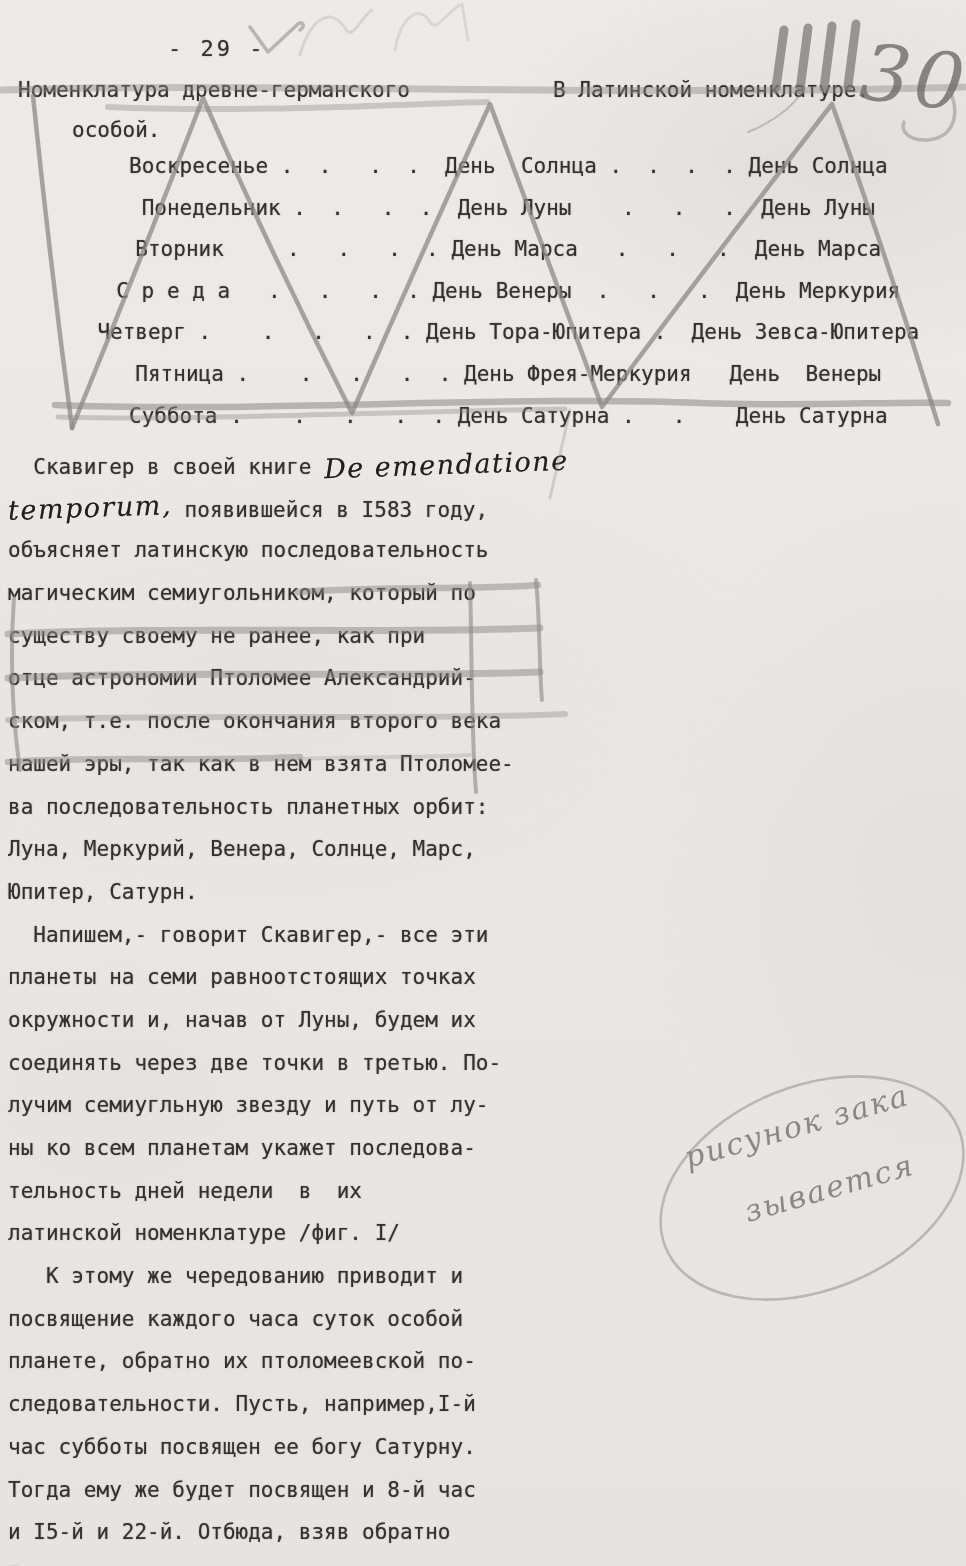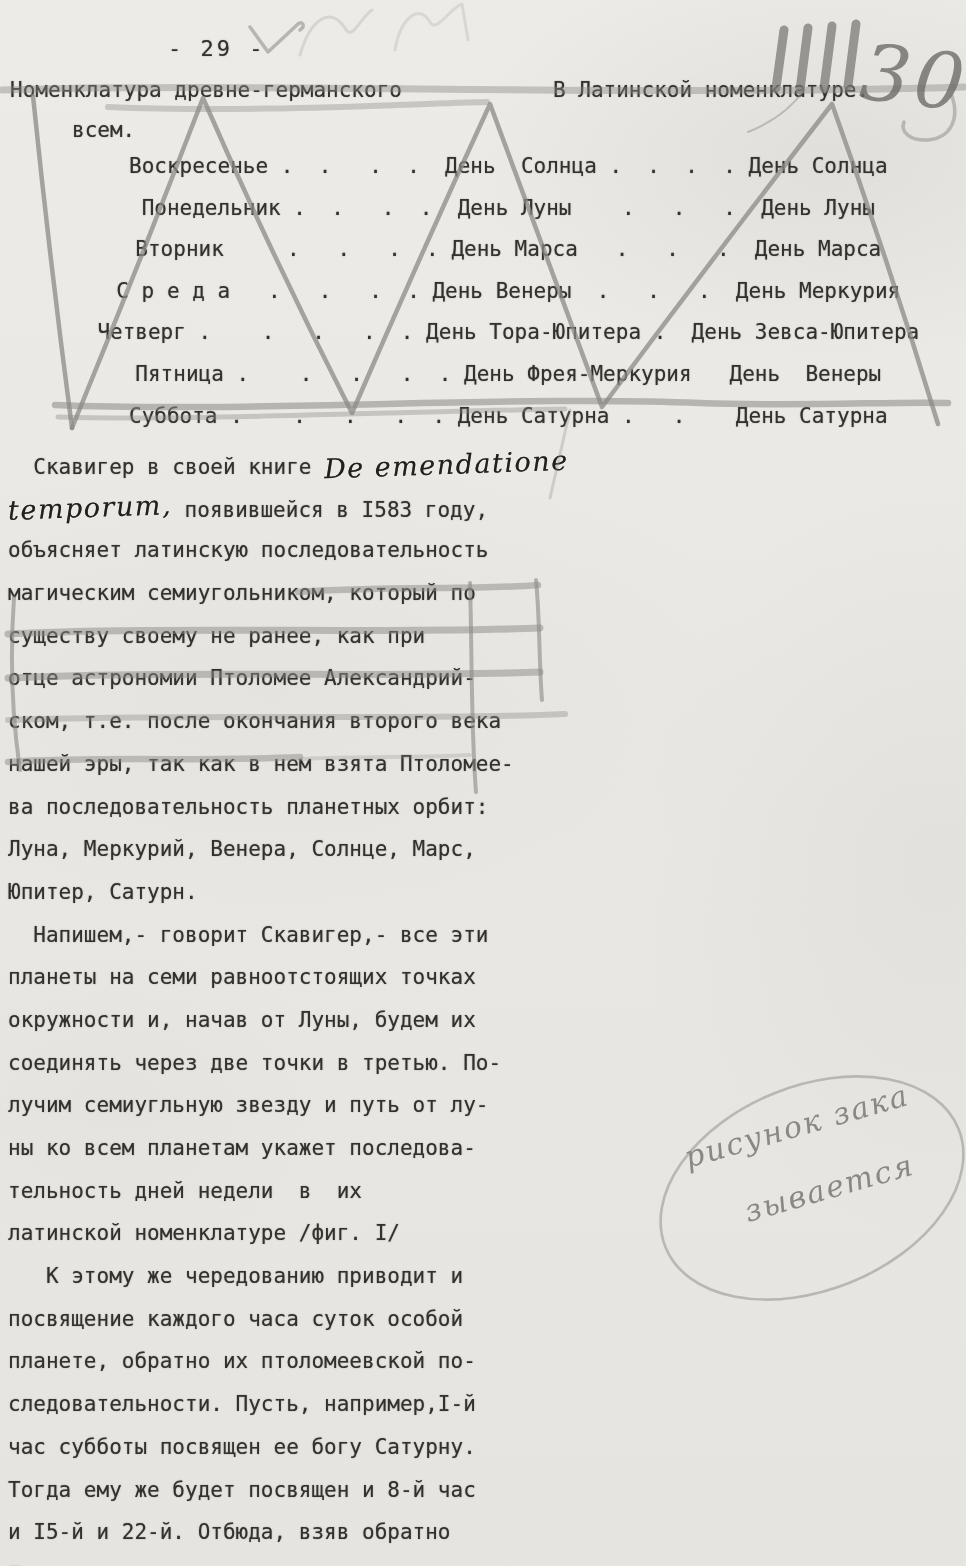--- a/index.html
+++ b/index.html
@@ -36,23 +36,23 @@
     fill:#8a8883;font-size:30px;letter-spacing:2px;
   }
 </style>
 </head>
 <body>
 
 <div class="page">
 
   <div class="abs typewriter pagenum" style="left:168px;top:28px;">- 29 -</div>
 
-  <div class="abs typewriter" style="left:10px;top:70px;">Номенклатура древне-германского</div>
+  <div class="abs typewriter" style="left:18px;top:70px;">Номенклатура древне-германского</div>
   <div class="abs typewriter" style="left:553px;top:70px;">В Латинской номенклатуре.</div>
-  <div class="abs typewriter" style="left:72px;top:110px;">всем.</div>
+  <div class="abs typewriter" style="left:72px;top:110px;">особой.</div>
 
   <div class="abs typewriter" style="left:0;top:146px;width:966px;"><div class="trow typed">    Воскресенье .  .   .  .  День  Солнца .  .  .  . День Солнца</div><div class="trow typed">    Понедельник .  .   .  .  День Луны    .   .   .  День Луны</div><div class="trow typed">    Вторник     .   .   .  . День Марса   .   .   .  День Марса</div><div class="trow typed">    С р е д а   .   .   .  . День Венеры  .   .   .  День Меркурия</div><div class="trow typed">    Четверг .    .   .   .  . День Тора-Юпитера .  День Зевса-Юпитера</div><div class="trow typed">    Пятница .    .   .   .  . День Фрея-Меркурия   День  Венеры</div><div class="trow typed">    Суббота .    .   .   .  . День Сатурна .   .    День Сатурна</div></div>
 
   <div class="abs bodytext" style="left:8px;top:444px;width:620px;"><div class="bline"><span class="typed">  Скавигер в своей книге </span><span class="hand">De emendatione</span></div><div class="bline"><span class="hand">temporum,</span><span class="typed"> появившейся в I583 году,</span></div><div class="bline"><span class="typed">объясняет латинскую последовательность</span></div><div class="bline"><span class="typed">магическим семиугольником, который по</span></div><div class="bline"><span class="typed">существу своему не ранее, как при</span></div><div class="bline"><span class="typed">отце астрономии Птоломее Александрий-</span></div><div class="bline"><span class="typed">ском, т.е. после окончания второго века</span></div><div class="bline"><span class="typed">нашей эры, так как в нем взята Птоломее-</span></div><div class="bline"><span class="typed">ва последовательность планетных орбит:</span></div><div class="bline"><span class="typed">Луна, Меркурий, Венера, Солнце, Марс,</span></div><div class="bline"><span class="typed">Юпитер, Сатурн.</span></div><div class="bline"><span class="typed">  Напишем,- говорит Скавигер,- все эти</span></div><div class="bline"><span class="typed">планеты на семи равноотстоящих точках</span></div><div class="bline"><span class="typed">окружности и, начав от Луны, будем их</span></div><div class="bline"><span class="typed">соединять через две точки в третью. По-</span></div><div class="bline"><span class="typed">лучим семиугльную звезду и путь от лу-</span></div><div class="bline"><span class="typed">ны ко всем планетам укажет последова-</span></div><div class="bline"><span class="typed">тельность дней недели  в  их</span></div><div class="bline"><span class="typed">латинской номенклатуре /фиг. I/</span></div><div class="bline"><span class="typed">   К этому же чередованию приводит и</span></div><div class="bline"><span class="typed">посвящение каждого часа суток особой</span></div><div class="bline"><span class="typed">планете, обратно их птоломеевской по-</span></div><div class="bline"><span class="typed">следовательности. Пусть, например,I-й</span></div><div class="bline"><span class="typed">час субботы посвящен ее богу Сатурну.</span></div><div class="bline"><span class="typed">Тогда ему же будет посвящен и 8-й час</span></div><div class="bline"><span class="typed">и I5-й и 22-й. Отбюда, взяв обратно</span></div><div class="bline"><span class="typed">Птоломееву последовательность, мы уви-</span></div></div>
 
   <svg class="pencil" width="966" height="1566" viewBox="0 0 966 1566">
     <g stroke="#8b8985" fill="none" stroke-linecap="round" stroke-linejoin="round">
 
       <path d="M300,55 C310,20 330,5 345,28 C352,42 360,18 372,10" stroke-width="3" opacity="0.22"></path>
       <path d="M395,50 C400,20 418,2 430,22 C436,34 450,8 462,4 L468,40" stroke-width="3" opacity="0.2"></path>

